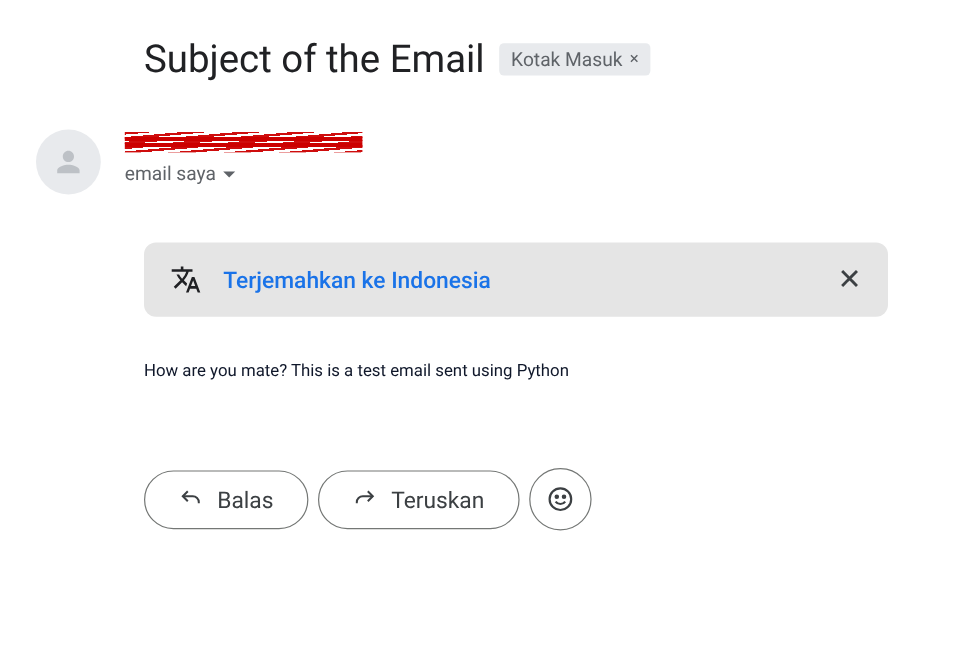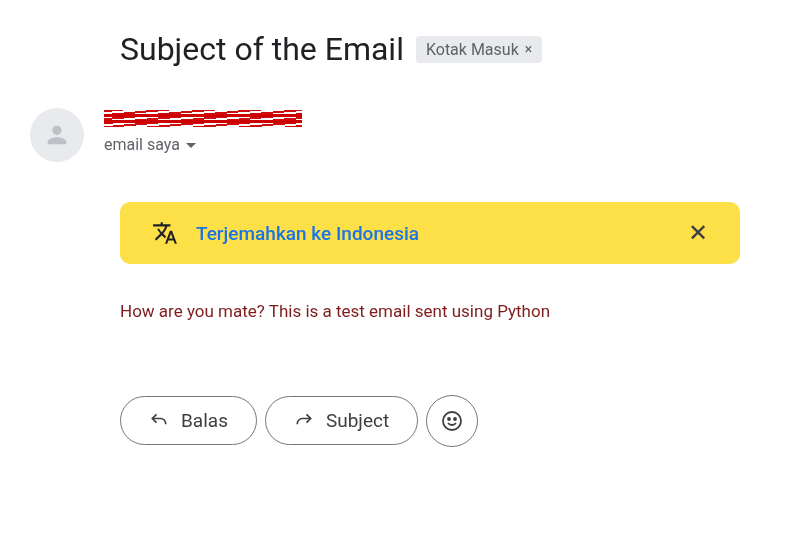--- a/index.html
+++ b/index.html
@@ -123,23 +123,23 @@
       height: 0;
       border-left: 5px solid transparent;
       border-right: 5px solid transparent;
       border-top: 5px solid #5f6368;
       margin-top: 2px;
     }
     .translate-bar {
       margin-left: 100px;
       margin-right: 40px;
       margin-top: 20px;
-      background: #fde047;
+      background: #e5e5e5;
       border-radius: 10px;
-      padding: 18px 32px;
+      padding: 18px 22px;
       display: flex;
       align-items: center;
       justify-content: space-between;
     }
     .translate-left {
       display: flex;
       align-items: center;
       gap: 18px;
     }
     .translate-icon {
@@ -157,22 +157,22 @@
     .close-x {
       font-size: 24px;
       color: #3c4043;
       cursor: pointer;
       font-weight: 300;
       line-height: 1;
     }
     .email-body {
       margin-left: 100px;
       margin-top: 35px;
-      font-size: 17px;
-      color: #7f1d1d;
+      font-size: 14px;
+      color: #0f172a;
       line-height: 1.5;
     }
     .action-buttons {
       margin-left: 100px;
       margin-top: 70px;
       display: flex;
       gap: 8px;
       align-items: center;
     }
     .action-btn {
@@ -261,21 +261,21 @@
       </span>
       <span>Balas</span>
     </button>
     <button class="action-btn">
       <span class="forward-icon">
         <svg width="20" height="20" viewBox="0 0 24 24" fill="none" stroke="#3c4043" stroke-width="2">
           <path d="M15 14l5-5-5-5"></path>
           <path d="M20 9H10a6 6 0 0 0-6 6v1"></path>
         </svg>
       </span>
-      <span>Subject</span>
+      <span>Teruskan</span>
     </button>
     <button class="emoji-btn">
       <svg width="24" height="24" viewBox="0 0 24 24" fill="none" stroke="#3c4043" stroke-width="1.8">
         <circle cx="12" cy="12" r="9"></circle>
         <circle cx="9" cy="10" r="1" fill="#3c4043"></circle>
         <circle cx="15" cy="10" r="1" fill="#3c4043"></circle>
         <path d="M8 14s1.5 2 4 2 4-2 4-2"></path>
       </svg>
     </button>
   </div>

